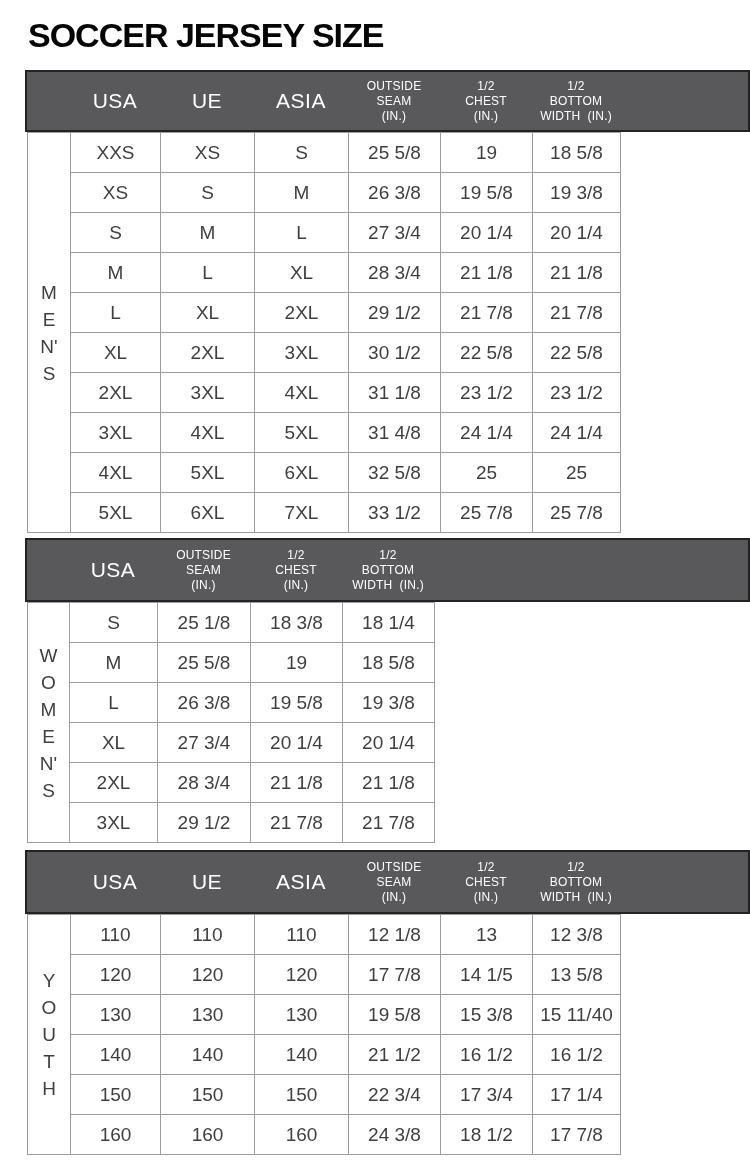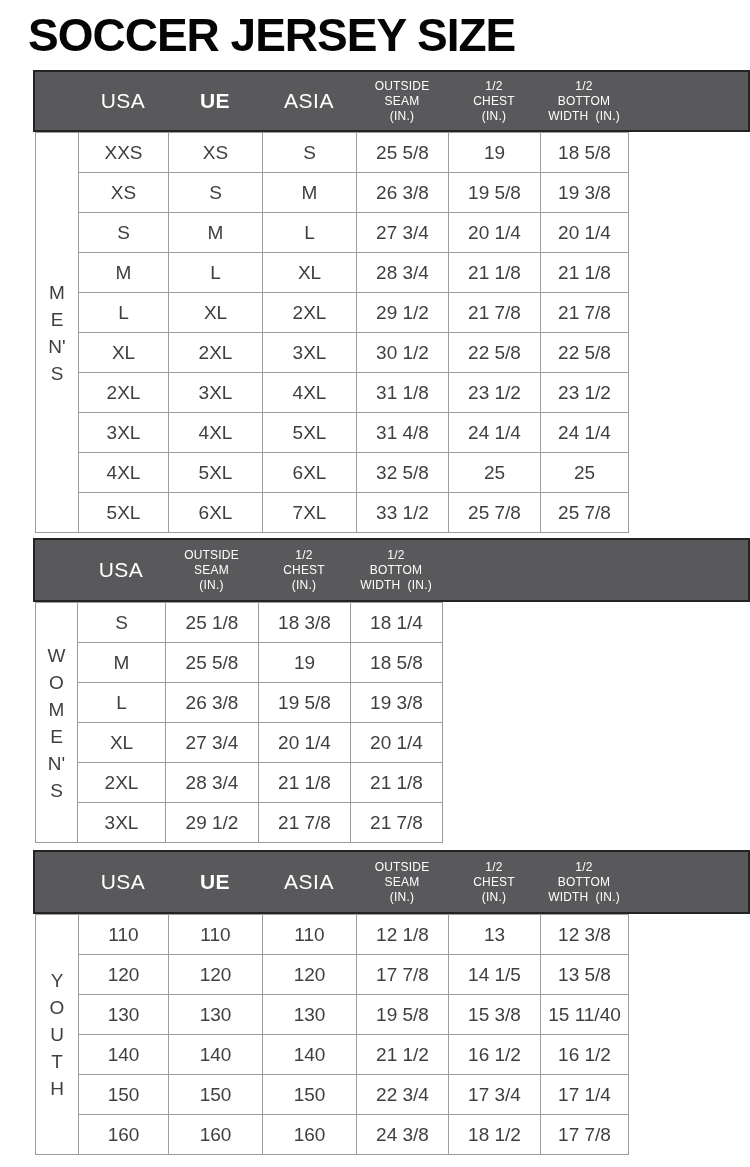--- a/index.html
+++ b/index.html
@@ -13,28 +13,28 @@
   * { margin: 0; padding: 0; }
   html, body { background: #FFFFFF; }
   body {
     width: 750px;
     height: 1167px;
     font-family: "Liberation Sans", "DejaVu Sans", sans-serif;
     overflow: hidden;
   }
   h1.page-title {
     padding: 8px 0 0 28px;
-    font-size: 46px;
+    font-size: 34px;
     line-height: 54px;
     font-weight: 700;
     letter-spacing: -1px;
     color: var(--title-color);
     white-space: nowrap;
   }
-  #tables { margin: 8px 0 0 35px; }
+  #tables { margin: 8px 0 0 27px; }
   #tables section + section { margin-top: 5px; }
   #tables section:nth-child(3) { margin-top: 7px; }
 
   
   .hdr {
     display: flex;
     align-items: center;
     box-sizing: content-box;
     border: 2px solid var(--header-border);
     margin-left: -2px;
@@ -75,21 +75,21 @@
     background: #FFFFFF;
     font-size: 21px;
     line-height: 27px;
     white-space: pre-line;
     font-weight: 400;
   }
 
   
   .wide .col-0 { width: 43px; }
   .wide .col-1 { width: 90px; }
-  .wide .col-2 { width: 94px; font-weight: bold; }
+  .wide .col-2 { width: 94px; }
   .wide .col-3 { width: 94px; justify-content: flex-end; }
   .wide .col-4 { width: 92px; }
   .wide .col-5 { width: 92px; }
   .wide .col-6 { width: 88px; }
   
   .narrow .col-0 { width: 42px; }
   .narrow .col-1 { width: 88px; }
   .narrow .col-2 { width: 93px; }
   .narrow .col-3 { width: 92px; }
   .narrow .col-4 { width: 92px; }

